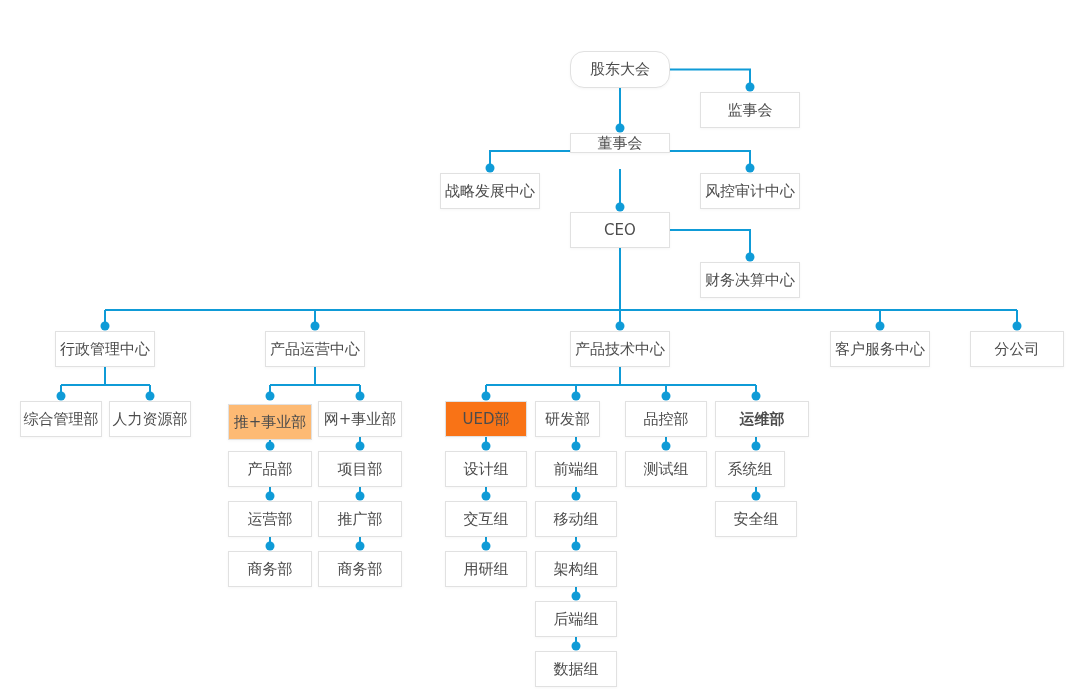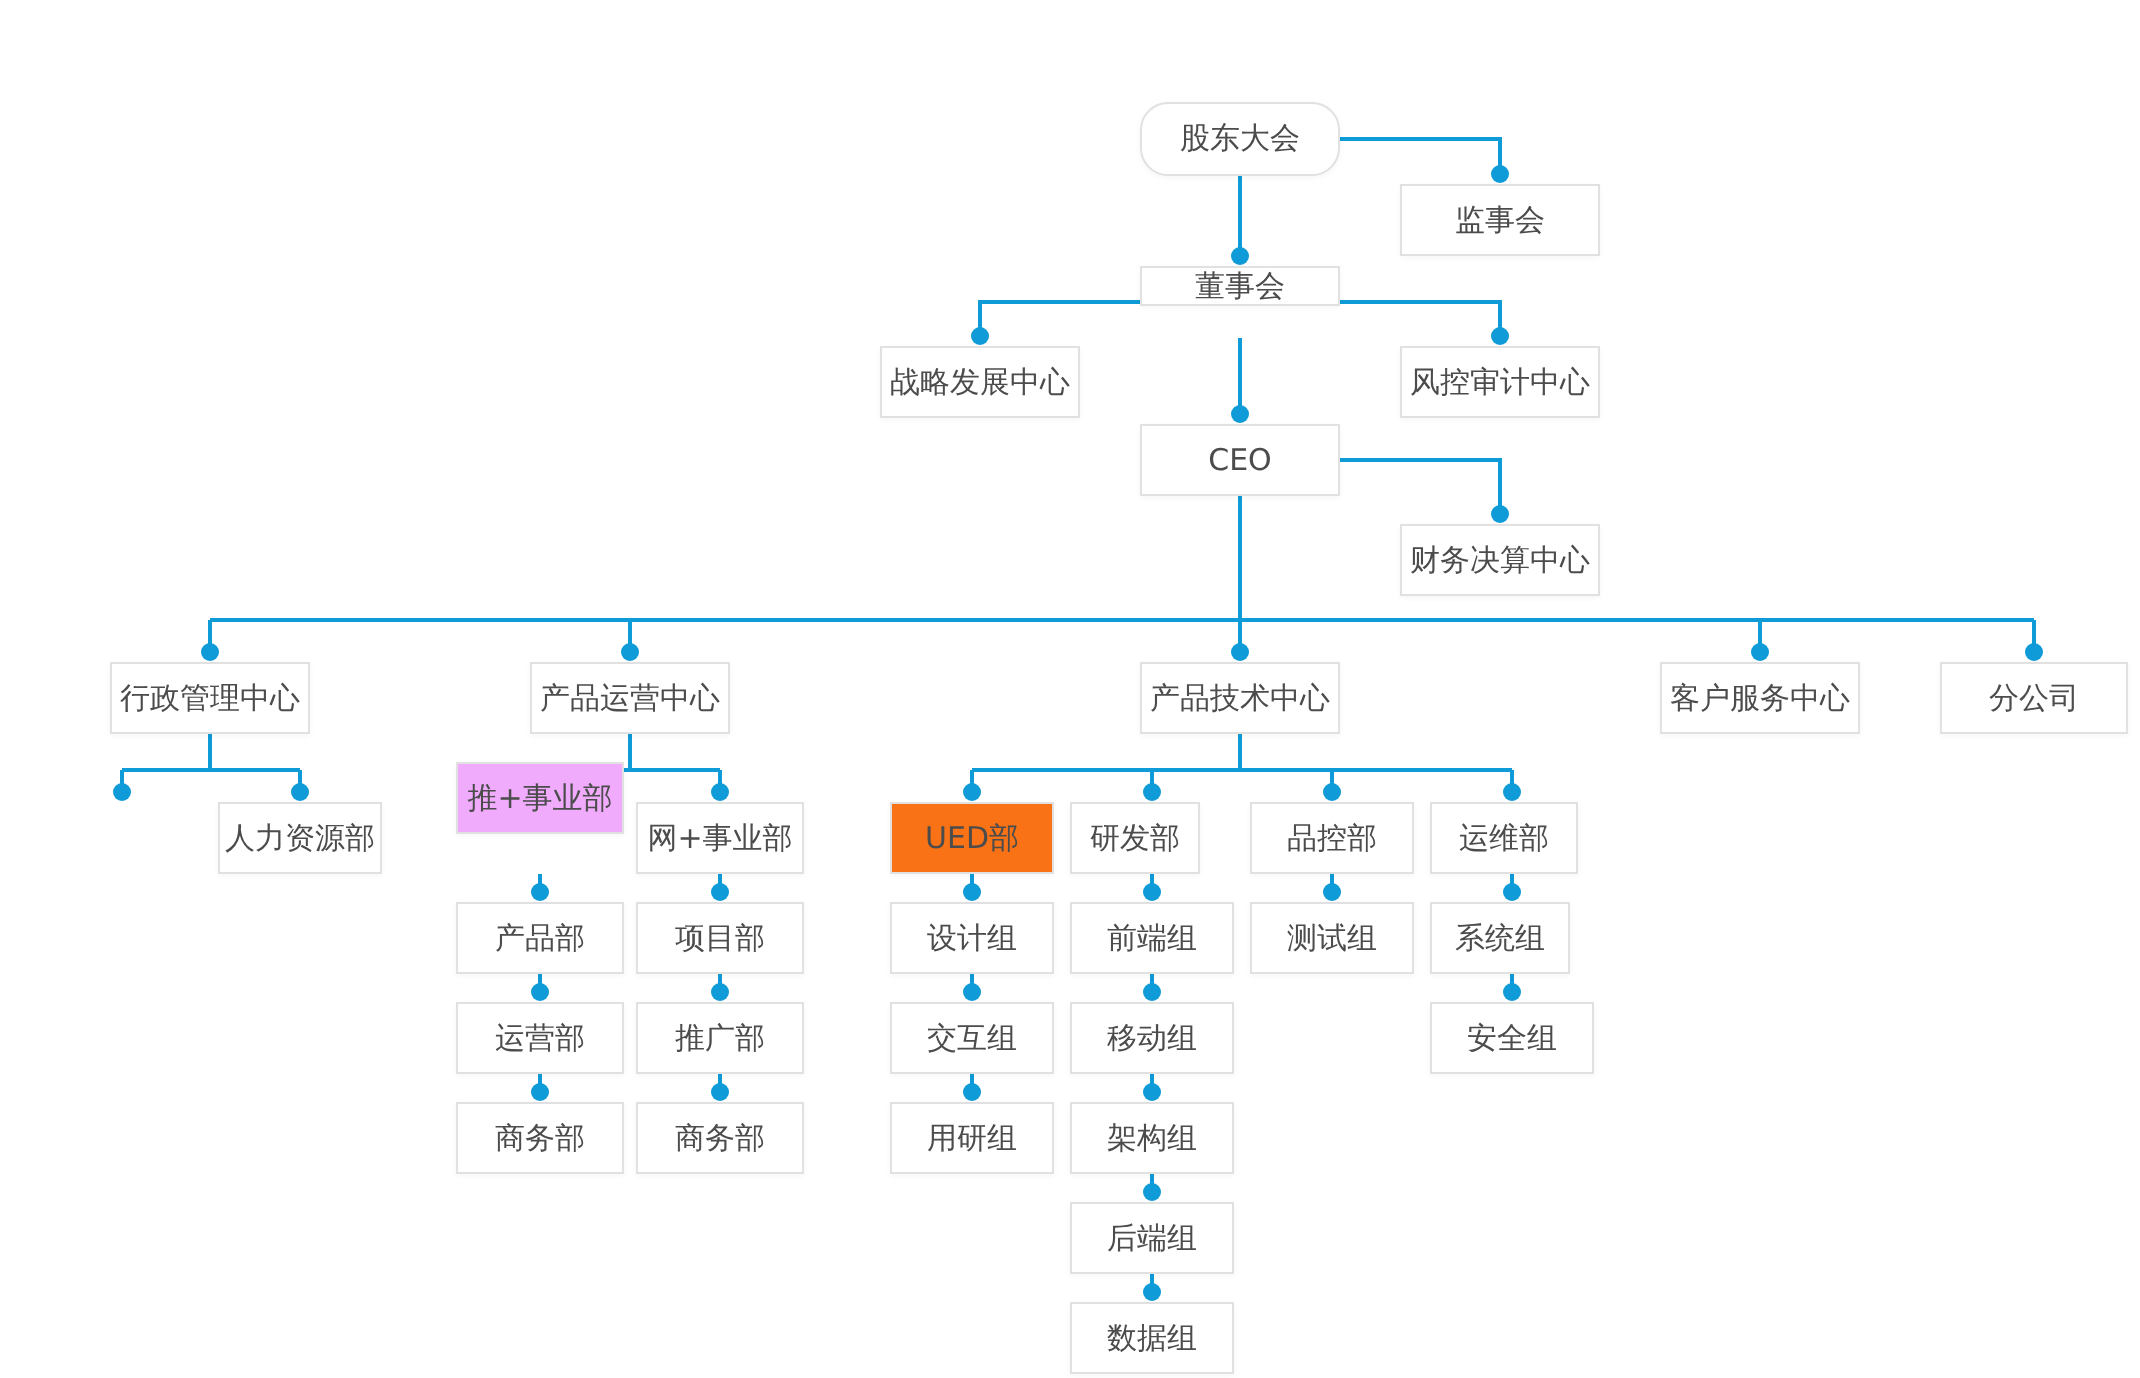--- a/index.html
+++ b/index.html
@@ -129,37 +129,38 @@
     <div class="node" style="left: 570px; top: 133px; width: 100px; height: 20px; border-color: rgb(225, 225, 225); background: rgb(255, 255, 255); color: rgb(76, 76, 76);">董事会</div>
     <div class="node" style="left: 440px; top: 173px; width: 100px; height: 36px; border-color: rgb(225, 225, 225); background: rgb(255, 255, 255); color: rgb(76, 76, 76);">战略发展中心</div>
     <div class="node" style="left: 700px; top: 173px; width: 100px; height: 36px; border-color: rgb(225, 225, 225); background: rgb(255, 255, 255); color: rgb(76, 76, 76);">风控审计中心</div>
     <div class="node" style="left: 570px; top: 212px; width: 100px; height: 36px; border-color: rgb(225, 225, 225); background: rgb(255, 255, 255); color: rgb(76, 76, 76);">CEO</div>
     <div class="node" style="left: 700px; top: 262px; width: 100px; height: 36px; border-color: rgb(225, 225, 225); background: rgb(255, 255, 255); color: rgb(76, 76, 76);">财务决算中心</div>
     <div class="node" style="left: 55px; top: 331px; width: 100px; height: 36px; border-color: rgb(225, 225, 225); background: rgb(255, 255, 255); color: rgb(76, 76, 76);">行政管理中心</div>
     <div class="node" style="left: 265px; top: 331px; width: 100px; height: 36px; border-color: rgb(225, 225, 225); background: rgb(255, 255, 255); color: rgb(76, 76, 76);">产品运营中心</div>
     <div class="node" style="left: 570px; top: 331px; width: 100px; height: 36px; border-color: rgb(225, 225, 225); background: rgb(255, 255, 255); color: rgb(76, 76, 76);">产品技术中心</div>
     <div class="node" style="left: 830px; top: 331px; width: 100px; height: 36px; border-color: rgb(225, 225, 225); background: rgb(255, 255, 255); color: rgb(76, 76, 76);">客户服务中心</div>
     <div class="node" style="left: 970px; top: 331px; width: 94px; height: 36px; border-color: rgb(225, 225, 225); background: rgb(255, 255, 255); color: rgb(76, 76, 76);">分公司</div>
+    <div class="node" style="left: 20px; top: 401px; width: 82px; height: 36px; border-color: rgb(225, 225, 225); background: rgb(255, 255, 255); color: rgb(76, 76, 76);">综合管理部</div>
     <div class="node" style="left: 109px; top: 401px; width: 82px; height: 36px; border-color: rgb(225, 225, 225); background: rgb(255, 255, 255); color: rgb(76, 76, 76);">人力资源部</div>
-    <div class="node" style="left: 228px; top: 381px; width: 84px; height: 36px; border-color: rgb(225, 225, 225); background: #f0abfc; color: rgb(76, 76, 76);">推+事业部</div>
+    <div class="node" style="left: 228px; top: 404px; width: 84px; height: 36px; border-color: rgb(225, 225, 225); background: #fdba74; color: rgb(76, 76, 76);">推+事业部</div>
     <div class="node" style="left: 318px; top: 401px; width: 84px; height: 36px; border-color: rgb(225, 225, 225); background: rgb(255, 255, 255); color: rgb(76, 76, 76);">网+事业部</div>
     <div class="node" style="left: 228px; top: 451px; width: 84px; height: 36px; border-color: rgb(225, 225, 225); background: rgb(255, 255, 255); color: rgb(76, 76, 76);">产品部</div>
     <div class="node" style="left: 228px; top: 501px; width: 84px; height: 36px; border-color: rgb(225, 225, 225); background: rgb(255, 255, 255); color: rgb(76, 76, 76);">运营部</div>
     <div class="node" style="left: 228px; top: 551px; width: 84px; height: 36px; border-color: rgb(225, 225, 225); background: rgb(255, 255, 255); color: rgb(76, 76, 76);">商务部</div>
     <div class="node" style="left: 318px; top: 451px; width: 84px; height: 36px; border-color: rgb(225, 225, 225); background: rgb(255, 255, 255); color: rgb(76, 76, 76);">项目部</div>
     <div class="node" style="left: 318px; top: 501px; width: 84px; height: 36px; border-color: rgb(225, 225, 225); background: rgb(255, 255, 255); color: rgb(76, 76, 76);">推广部</div>
     <div class="node" style="left: 318px; top: 551px; width: 84px; height: 36px; border-color: rgb(225, 225, 225); background: rgb(255, 255, 255); color: rgb(76, 76, 76);">商务部</div>
     <div class="node" style="left: 445px; top: 401px; width: 82px; height: 36px; border-color: rgb(225, 225, 225); background: #f97316; color: rgb(76, 76, 76);">UED部</div>
     <div class="node" style="left: 445px; top: 451px; width: 82px; height: 36px; border-color: rgb(225, 225, 225); background: rgb(255, 255, 255); color: rgb(76, 76, 76);">设计组</div>
     <div class="node" style="left: 445px; top: 501px; width: 82px; height: 36px; border-color: rgb(225, 225, 225); background: rgb(255, 255, 255); color: rgb(76, 76, 76);">交互组</div>
     <div class="node" style="left: 445px; top: 551px; width: 82px; height: 36px; border-color: rgb(225, 225, 225); background: rgb(255, 255, 255); color: rgb(76, 76, 76);">用研组</div>
     <div class="node" style="left: 535px; top: 401px; width: 65px; height: 36px; border-color: rgb(225, 225, 225); background: rgb(255, 255, 255); color: rgb(76, 76, 76);">研发部</div>
     <div class="node" style="left: 535px; top: 451px; width: 82px; height: 36px; border-color: rgb(225, 225, 225); background: rgb(255, 255, 255); color: rgb(76, 76, 76);">前端组</div>
     <div class="node" style="left: 535px; top: 501px; width: 82px; height: 36px; border-color: rgb(225, 225, 225); background: rgb(255, 255, 255); color: rgb(76, 76, 76);">移动组</div>
     <div class="node" style="left: 535px; top: 551px; width: 82px; height: 36px; border-color: rgb(225, 225, 225); background: rgb(255, 255, 255); color: rgb(76, 76, 76);">架构组</div>
     <div class="node" style="left: 535px; top: 601px; width: 82px; height: 36px; border-color: rgb(225, 225, 225); background: rgb(255, 255, 255); color: rgb(76, 76, 76);">后端组</div>
     <div class="node" style="left: 535px; top: 651px; width: 82px; height: 36px; border-color: rgb(225, 225, 225); background: rgb(255, 255, 255); color: rgb(76, 76, 76);">数据组</div>
     <div class="node" style="left: 625px; top: 401px; width: 82px; height: 36px; border-color: rgb(225, 225, 225); background: rgb(255, 255, 255); color: rgb(76, 76, 76);">品控部</div>
     <div class="node" style="left: 625px; top: 451px; width: 82px; height: 36px; border-color: rgb(225, 225, 225); background: rgb(255, 255, 255); color: rgb(76, 76, 76);">测试组</div>
-    <div class="node" style="left: 715px; top: 401px; width: 74px; height: 36px; border-color: rgb(225, 225, 225); background: rgb(255, 255, 255); color: rgb(76, 76, 76);">运维部</div>
+    <div class="node" style="left: 715px; top: 401px; width: 94px; height: 36px; border-color: rgb(225, 225, 225); background: rgb(255, 255, 255); color: rgb(76, 76, 76); font-weight: bold;">运维部</div>
     <div class="node" style="left: 715px; top: 451px; width: 70px; height: 36px; border-color: rgb(225, 225, 225); background: rgb(255, 255, 255); color: rgb(76, 76, 76);">系统组</div>
     <div class="node" style="left: 715px; top: 501px; width: 82px; height: 36px; border-color: rgb(225, 225, 225); background: rgb(255, 255, 255); color: rgb(76, 76, 76);">安全组</div>
   </div>
 
 </body></html>

